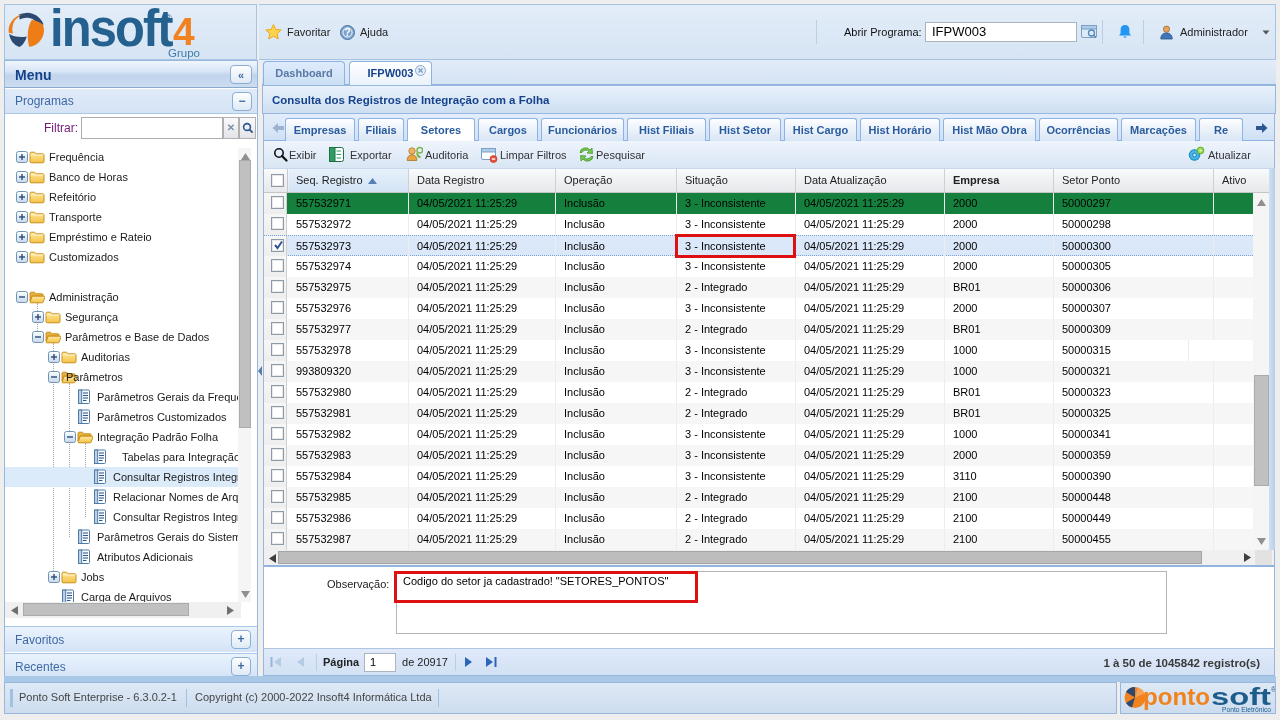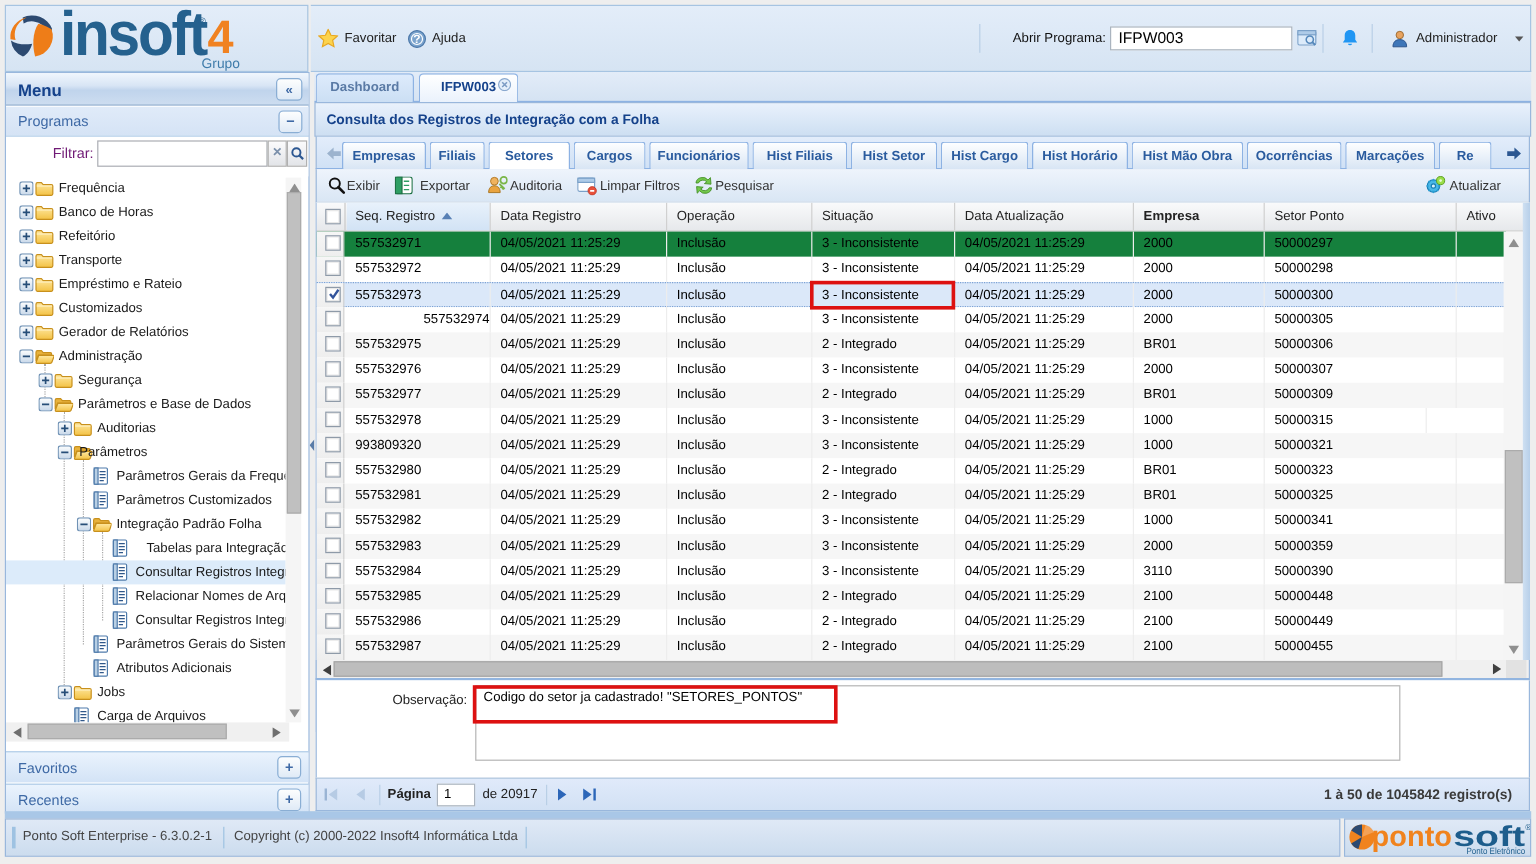--- a/index.html
+++ b/index.html
@@ -238,29 +238,20 @@
       </div>
   <div class="titem" style="top:100px;">
         <svg style="position:absolute;left:11px;top:4px;" width="12" height="12">
           <use href="#i-plus"></use>
         </svg>
         <svg style="position:absolute;left:24px;top:2.5px;" width="16" height="14">
           <use href="#i-fold"></use>
         </svg>
         <span class="lbl" style="position:absolute;left:41px;top:3.5px;">Customizados</span>
       </div>
-  <div class="titem" style="top:120px;">
-        <svg style="position:absolute;left:11px;top:4px;" width="12" height="12">
-          <use href="#i-plus"></use>
-        </svg>
-        <svg style="position:absolute;left:24px;top:2.5px;" width="16" height="14">
-          <use href="#i-fold"></use>
-        </svg>
-        <span class="lbl" style="position:absolute;left:41px;top:3.5px;">Gerador de Relatórios</span>
-      </div>
   <div class="titem" style="top:140px;">
         <svg style="position:absolute;left:11px;top:4px;" width="12" height="12">
           <use href="#i-minus"></use>
         </svg>
         <svg style="position:absolute;left:24px;top:2.5px;" width="16" height="14">
           <use href="#i-fold-open"></use>
         </svg>
         <span class="lbl" style="position:absolute;left:41px;top:3.5px;">Administração</span>
       </div>
   <div class="titem" style="top:160px;">
@@ -536,21 +527,21 @@
   <div class="gc" style="left:414px;width:118px;">3 - Inconsistente</div>
   <div class="gc" style="left:533px;width:148px;">04/05/2021 11:25:29</div>
   <div class="gc" style="left:682px;width:108px;">2000</div>
   <div class="gc" style="left:791px;width:159px;">50000300</div>
   <div class="gc" style="left:951px;width:39px;border-right:none;"></div>
 </div>
 <div class="grow" style="top:87px;background:#ffffff;">
   <div class="cbcell2">
             <div class="cb"></div>
           </div>
-  <div class="gc" style="left:25px;width:120px;text-align:right;">557532974</div>
+  <div class="gc" style="left:25px;width:120px;">557532974</div>
   <div class="gc" style="left:146px;width:146px;">04/05/2021 11:25:29</div>
   <div class="gc" style="left:293px;width:120px;">Inclusão</div>
   <div class="gc" style="left:414px;width:118px;">3 - Inconsistente</div>
   <div class="gc" style="left:533px;width:148px;">04/05/2021 11:25:29</div>
   <div class="gc" style="left:682px;width:108px;">2000</div>
   <div class="gc" style="left:791px;width:159px;">50000305</div>
   <div class="gc" style="left:951px;width:39px;border-right:none;"></div>
 </div>
 <div class="grow" style="top:108px;background:#f6f6f6;">
   <div class="cbcell2">

